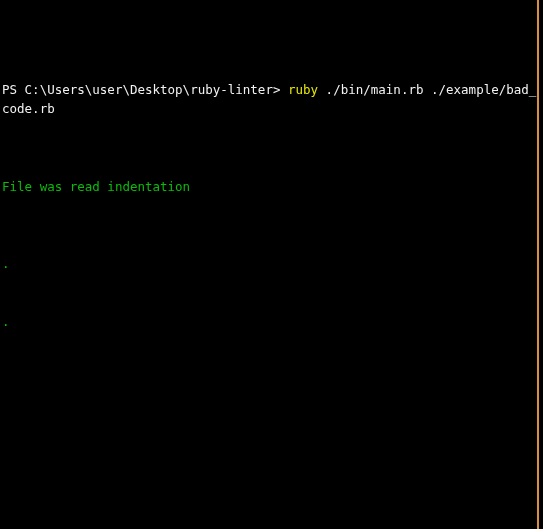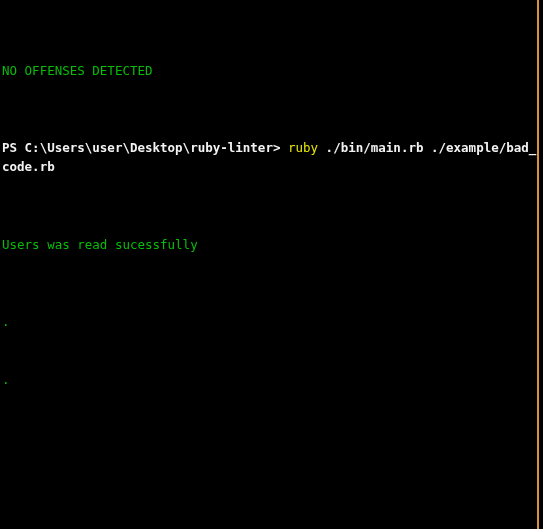--- a/index.html
+++ b/index.html
@@ -29,21 +29,21 @@
     letter-spacing: 0px;
     white-space: pre-wrap;
     word-break: break-all;
     overflow-wrap: anywhere;
   }
   .line {
     min-height: 19.3px;
   }
   .c-green   { color: #09bc09; }
   .c-red     { color: #c10b0b; }
-  .c-white   { color: #f2f2f2; font-weight: bold; }
+  .c-white   { color: #f2f2f2; }
   .c-yellow  { color: #e8e800; margin-top: 17px; }
   #right-border {
     position: absolute;
     right: 4px;
     top: 0;
     width: 2px;
     height: 529px;
     background: #d78f40;
   }
   #right-gutter {
@@ -55,25 +55,24 @@
     background: #000000;
   }
 </style>
 </head>
 <body>
 
 <div id="terminal">
 
   <div id="screen">
 
-    <div class="line"><span class="c-green">NO OFFENSES DETECTED</span></div>
 
     <div class="line"><span class="c-white">PS C:\Users\user\Desktop\ruby-linter&gt;</span><span class="c-white"> </span><span class="c-yellow">ruby</span><span class="c-white"> ./bin/main.rb ./example/bad_code.rb</span></div>
 
-    <div class="line"><span class="c-green">Users was read sucessfully</span></div>
+    <div class="line"><span class="c-green">File was read indentation</span></div>
 
     <div class="line"><span class="c-green">.</span></div>
     <div class="line"><span class="c-green">.</span></div>
 
 
     
 
     
 
     

